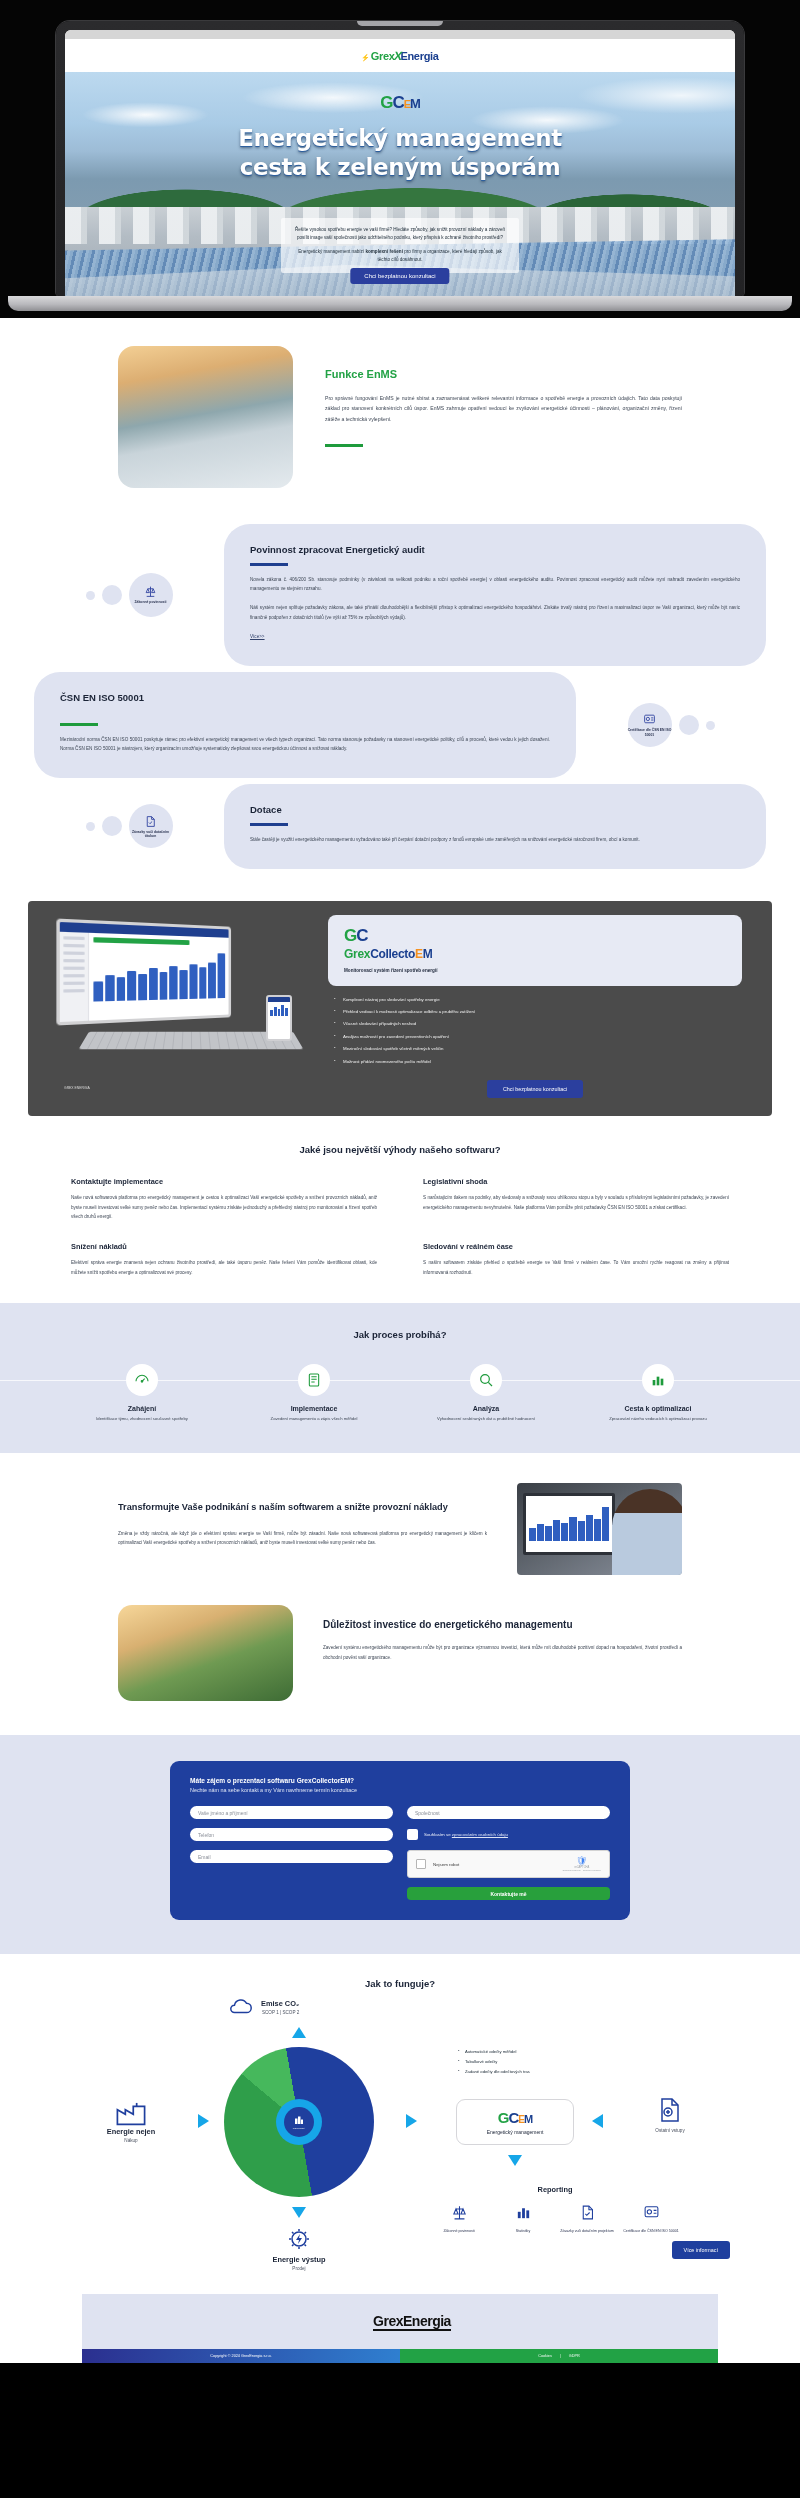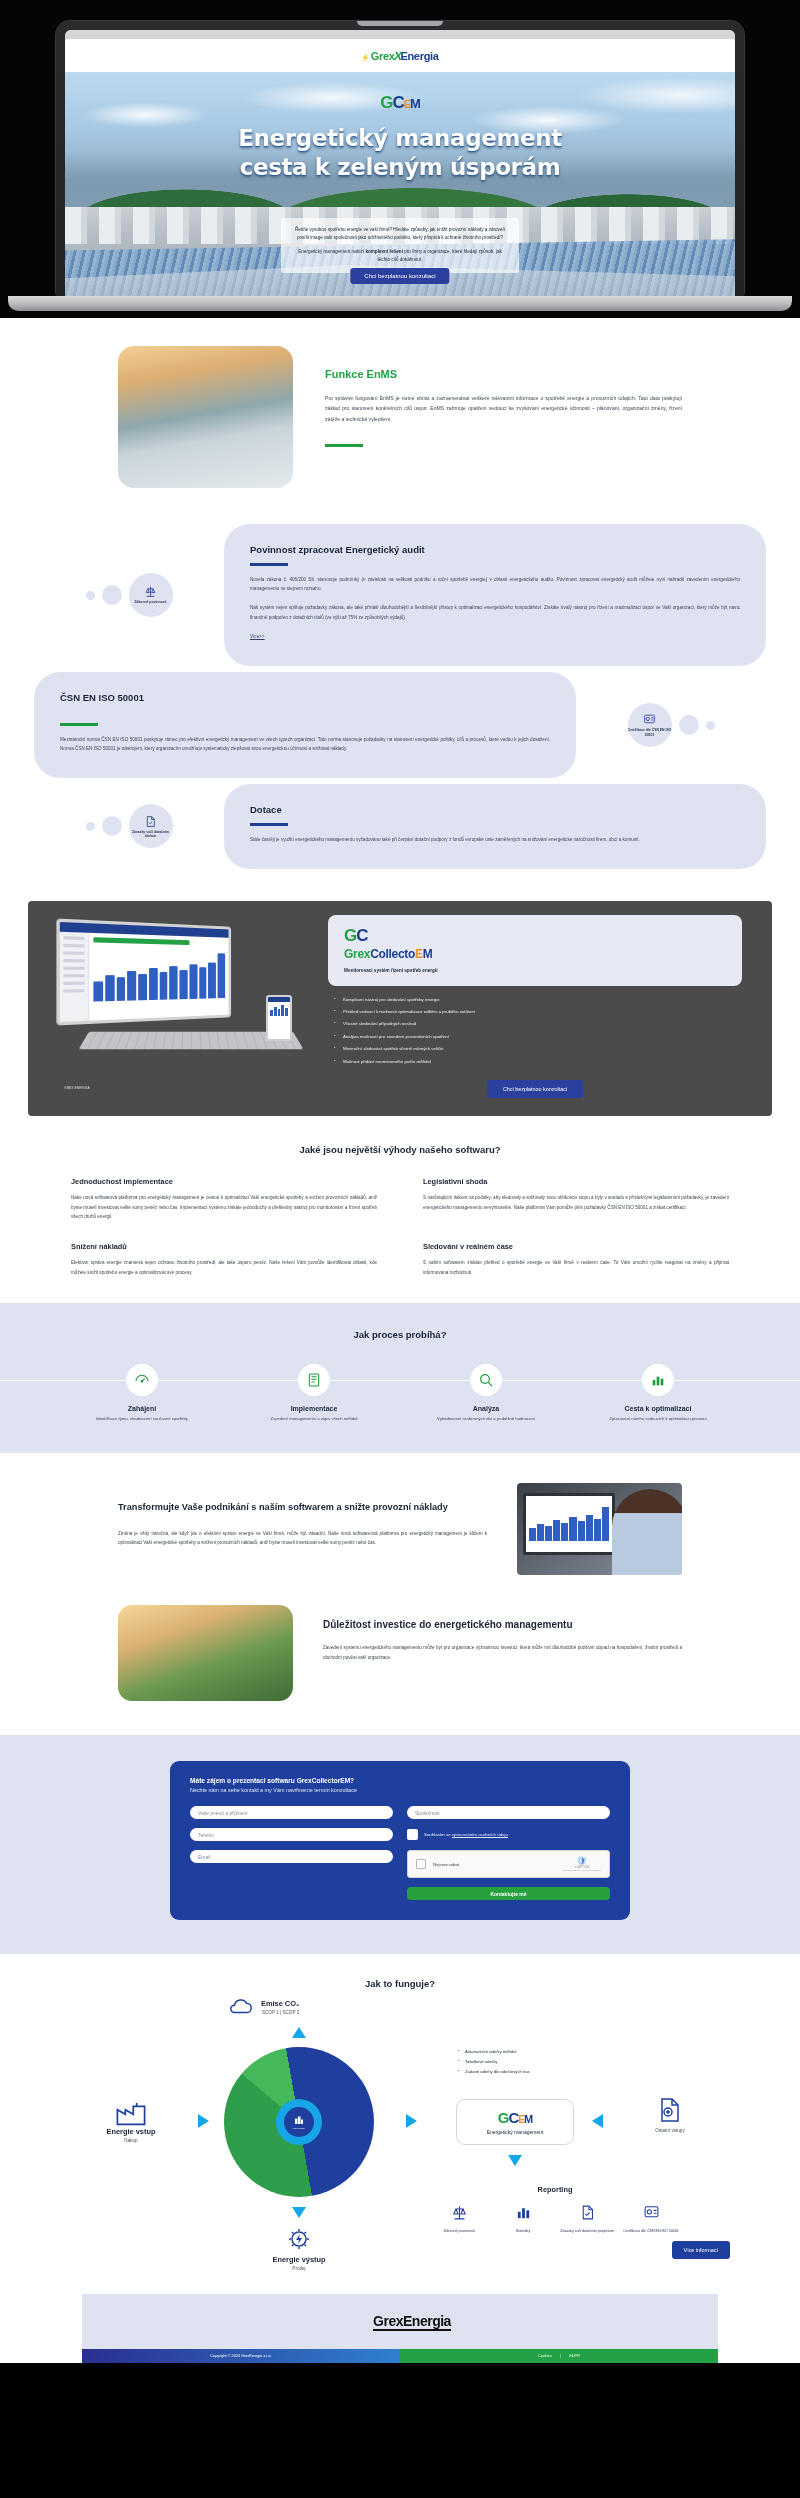--- a/index.html
+++ b/index.html
@@ -507,21 +507,21 @@
         <li>Možnost přidání neomezeného počtu měřidel</li>
       </ul>
       <button class="dark-cta">Chci bezplatnou konzultaci</button>
     </div>
   </section>
 
   <section class="adv">
     <h3 class="h-center">Jaké jsou největší výhody našeho softwaru?</h3>
     <div class="adv-grid">
       <div>
-        <h4>Jednoduchost implementace</h4>
+        <h4>Kontaktujte implementace</h4>
         <p>Naše nová softwarová platforma pro energetický management je cestou k optimalizaci Vaší energetické spotřeby a snížení provozních nákladů, aniž byste museli investovat velké sumy peněz nebo čas. Implementací systému získáte jednoduchý a přehledný nástroj pro monitorování a řízení spotřeb všech druhů energií.</p>
       </div>
       <div>
         <h4>Legislativní shoda</h4>
         <p>S narůstajícím tlakem na podniky, aby sledovaly a snižovaly svou uhlíkovou stopu a byly v souladu s příslušnými legislativními požadavky, je zavedení energetického managementu nevyhnutelné. Naše platforma Vám pomůže plnit požadavky ČSN EN ISO 50001 a získat certifikaci.</p>
       </div>
       <div>
         <h4>Snížení nákladů</h4>
         <p>Efektivní správa energie znamená nejen ochranu životního prostředí, ale také úsporu peněz. Naše řešení Vám pomůže identifikovat oblasti, kde můžete snížit spotřebu energie a optimalizovat své procesy.</p>
       </div>
@@ -668,21 +668,21 @@
             <span>KOMUNITA</span>
           </div>
         </div>
       </div>
 
       <div class="dg-label" style="left:6px;top:108px;width:110px">
         <svg width="34" height="30" viewBox="0 0 30 26" fill="none" stroke="#1f3f9e" stroke-width="1.5" style="display:block;margin:0 auto">
           <path d="M3 24V11l7 4V11l7 4V8h10v16z"></path>
             <path d="M20 5v3"></path>
         </svg>
-        <div class="t">Energie vstup</div>
+        <div class="t">Energie nejen</div>
         <div class="s">Nákup</div>
       </div>
       <div class="tri tri-r" style="left:128px;top:125px"></div>
 
       <div class="tri tri-r" style="left:336px;top:125px"></div>
 
       <ul class="dg-bullets">
         <li>Automatické odečty měřidel</li>
         <li>Tabulkové odečty</li>
         <li>Zadané odečty dle odečtových tras</li>

